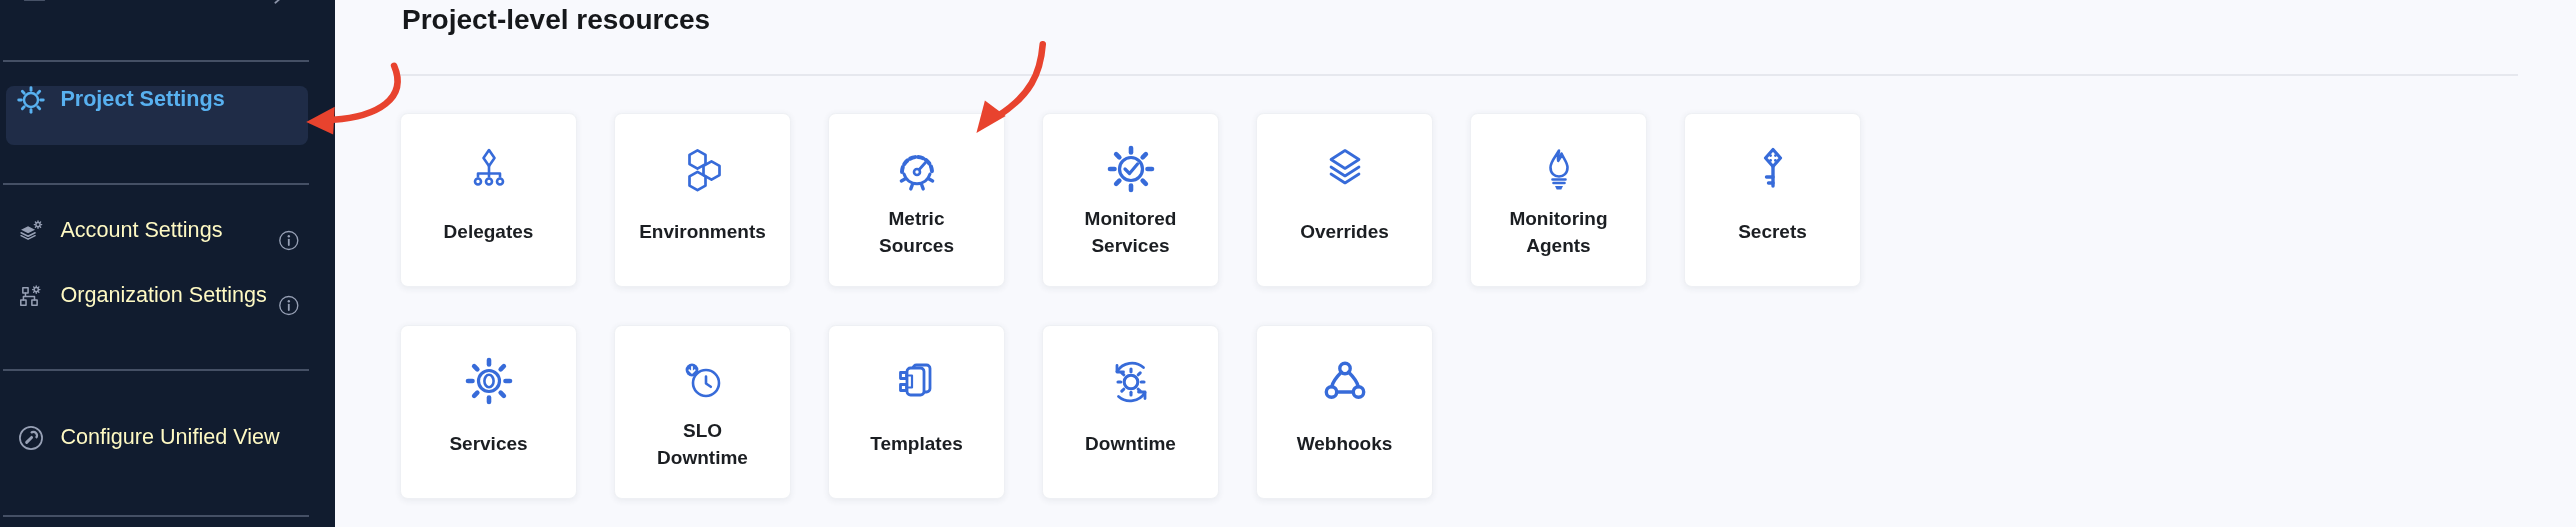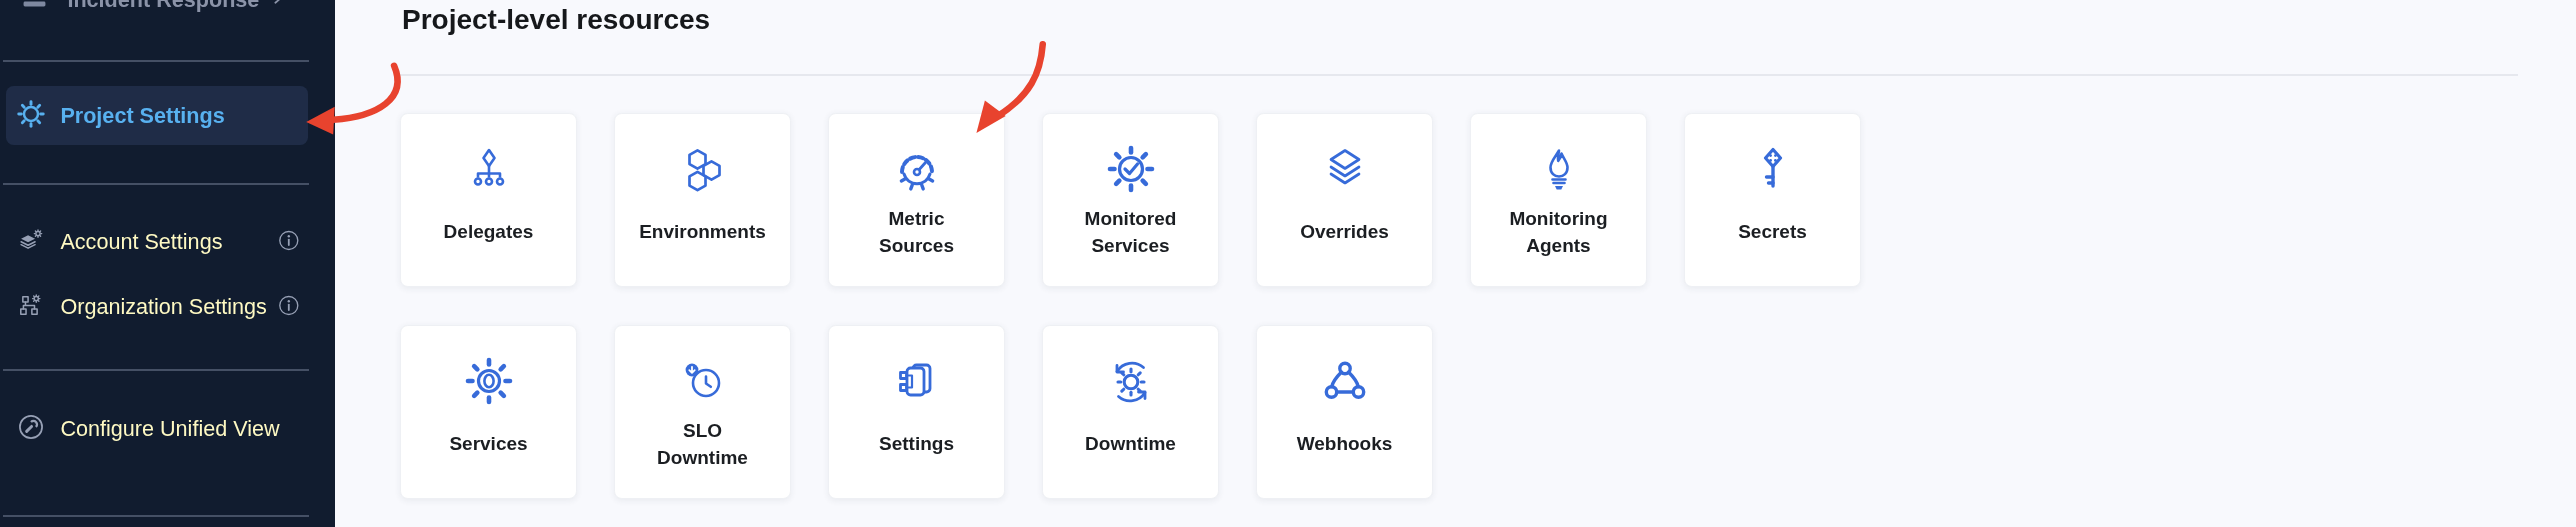--- a/index.html
+++ b/index.html
@@ -9,34 +9,34 @@
     font-family: "Liberation Sans", sans-serif;
     background: #f8f9fd;
   }
   
   .sidebar {
     position: absolute; left: 0; top: 0; width: 335px; height: 528px;
     background: #111c2f; z-index: 2;
   }
   .srow {
     position: absolute; left: 0; width: 335px; height: 49px;
-    display: flex; align-items: center; gap: 15.4px; padding-left: 17px;
+    display: flex; align-items: flex-start; gap: 15.4px; padding-left: 17px;
     cursor: pointer;
   }
   .srow .slabel { font-size: 21.6px; color: #fef9c3; white-space: nowrap; }
   .srow-ir { top: -25px; }
   .srow-ir .slabel { color: #8b93a8; font-weight: 700; }
   .srow-ps {
     top: 86px; left: 6.2px; width: 302px; height: 59px;
     background: #1f2c47; border-radius: 7.7px; padding-left: 10.8px;
   }
   .srow-ps .slabel { color: #58b1f0; font-weight: 600; }
   .srow-account  { top: 217px; }
   .srow-org      { top: 282px; }
-  .srow-config   { top: 404px; }
+  .srow-config   { top: 424px; }
   .sdivider {
     position: absolute; left: 3.1px; right: 26px; height: 1.5px;
     background: rgba(155,166,190,0.38);
   }
   .trailing-info { position: absolute; right: 35px; top: 50%; transform: translateY(-50%); }
   .trailing-chevron { position: absolute; right: 49px; top: 50%; transform: translateY(-50%); }
   
   .main { position: absolute; left: 340px; top: 0; right: 0; height: 528px; background: #f8f9fd; }
   .page-title {
     position: absolute; left: 62px; top: 0; line-height: 39px;
@@ -324,21 +324,21 @@
       <div class="card-icon">
         <svg width="48" height="48" viewBox="0 0 48 48" fill="none" stroke="#376bd9" stroke-width="2.8" stroke-linejoin="round" stroke-linecap="round">
           <rect x="20" y="8" width="17" height="27" rx="3.5"></rect>
           <rect x="14" y="11" width="17" height="27" rx="3.5" fill="#ffffff"></rect>
           <rect x="7.5" y="15.5" width="6" height="6" fill="#ffffff"></rect>
           <rect x="7.5" y="27.5" width="6" height="6" fill="#ffffff"></rect>
           <path d="M13.5 18.5 H19 M13.5 30.5 H19 M19 18.5 V30.5" stroke-width="2.2"></path>
         </svg>
       </div>
       <div class="card-label-wrap">
-          <div class="card-label">Settings</div>
+          <div class="card-label">Templates</div>
         </div>
     </div>
 
     <div class="card">
       <div class="card-icon">
         <svg width="48" height="48" viewBox="0 0 48 48" fill="none" stroke="#376bd9" stroke-linecap="round" stroke-linejoin="round">
           <g transform="translate(24 25) scale(0.62) translate(-24 -24)" stroke-width="5">
             <use href="#stubs8"></use>
               <circle cx="24" cy="24" r="11"></circle>
           </g>

